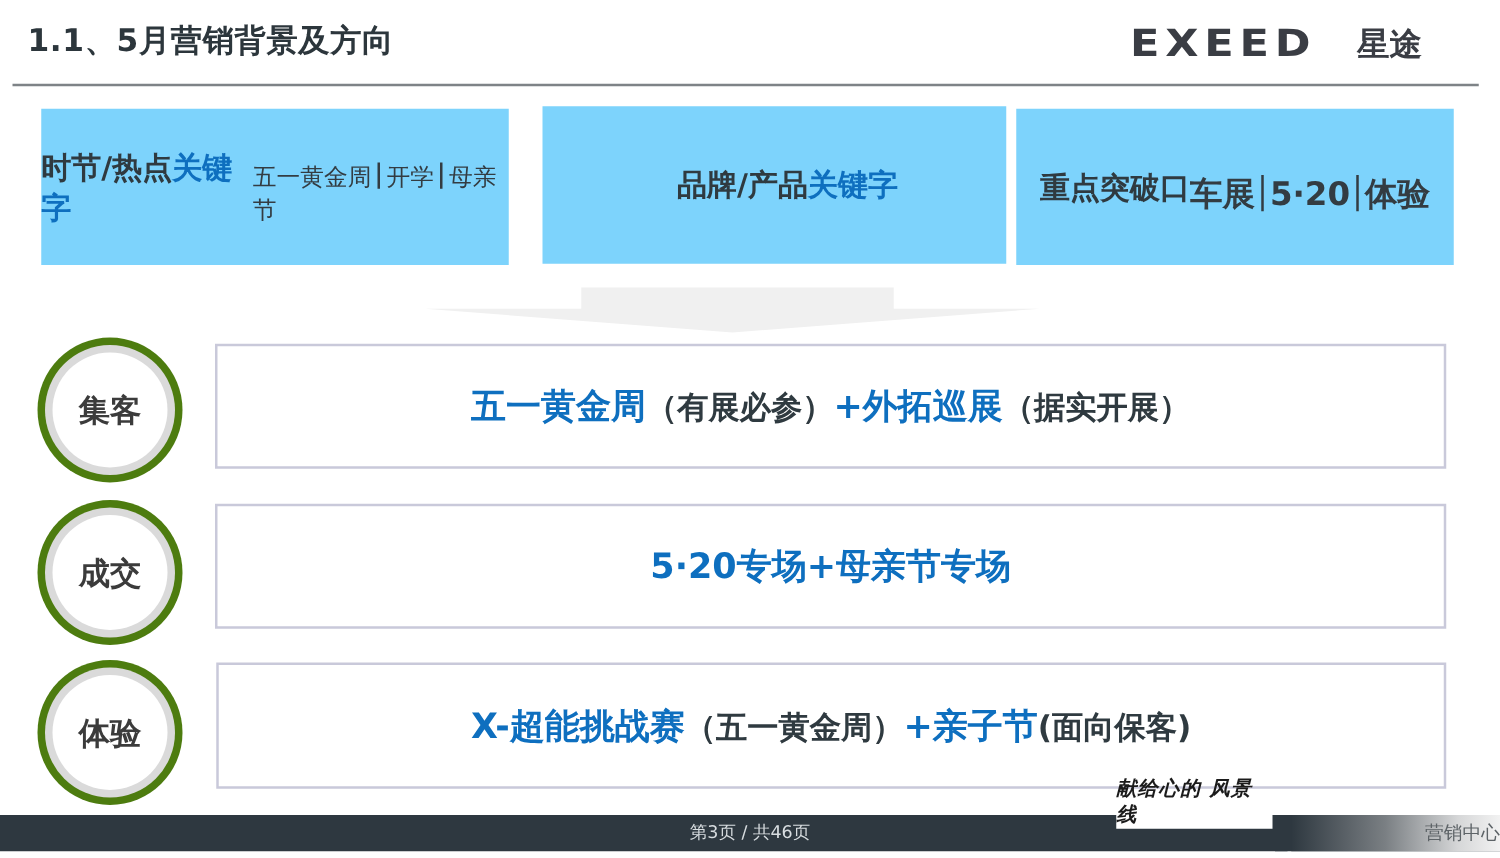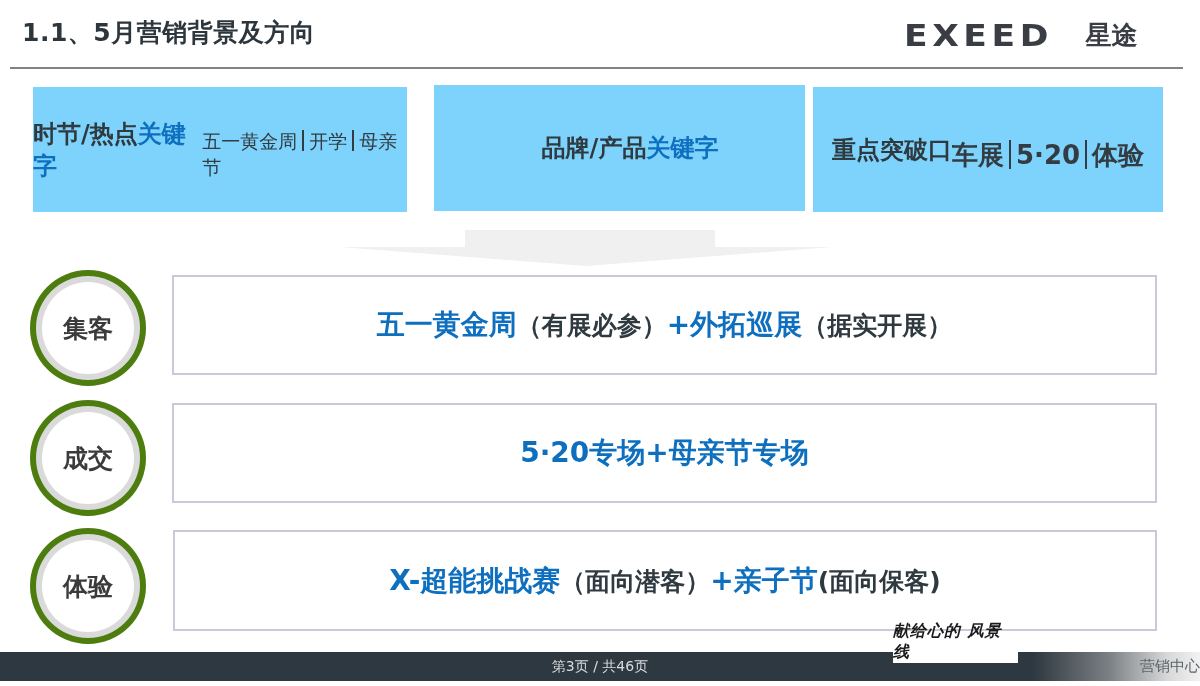--- a/index.html
+++ b/index.html
@@ -102,21 +102,21 @@
   </div>
 </div>
 
 <div class="abs circle" style="left:30px;top:528px;">
   <div class="ring">
       <div class="inner">体验</div>
     </div>
 </div>
 <div class="abs rowbox" style="left:173px;top:530px;width:984px;height:101px;">
   <div class="rowtext">
-    <span class="blue">X-超能挑战赛</span><span class="dark">（面向潜客）</span><span class="blue">+亲子节</span><span class="dark">(面向保客)</span>
+    <span class="blue">X-超能挑战赛</span><span class="dark">（五一黄金周）</span><span class="blue">+亲子节</span><span class="dark">(面向保客)</span>
   </div>
 </div>
 
 <div class="abs footer"></div>
 <div class="abs page">第3页 / 共46页</div>
 <div class="abs slogan-area">
   <span class="slogan">献给心的 风景线</span>
 </div>
 <div class="abs dept-divider"></div>
 <div class="abs dept-area">

